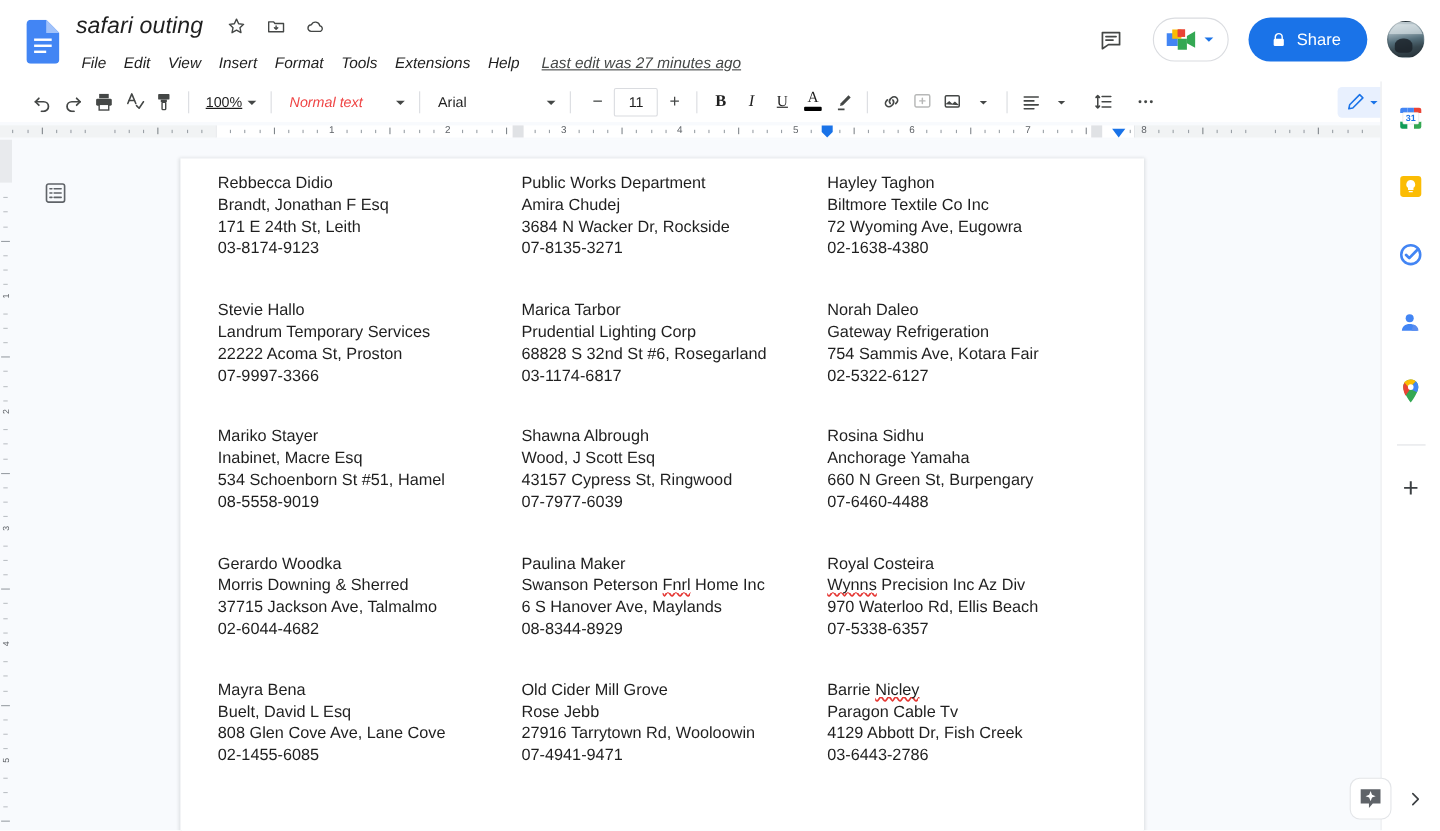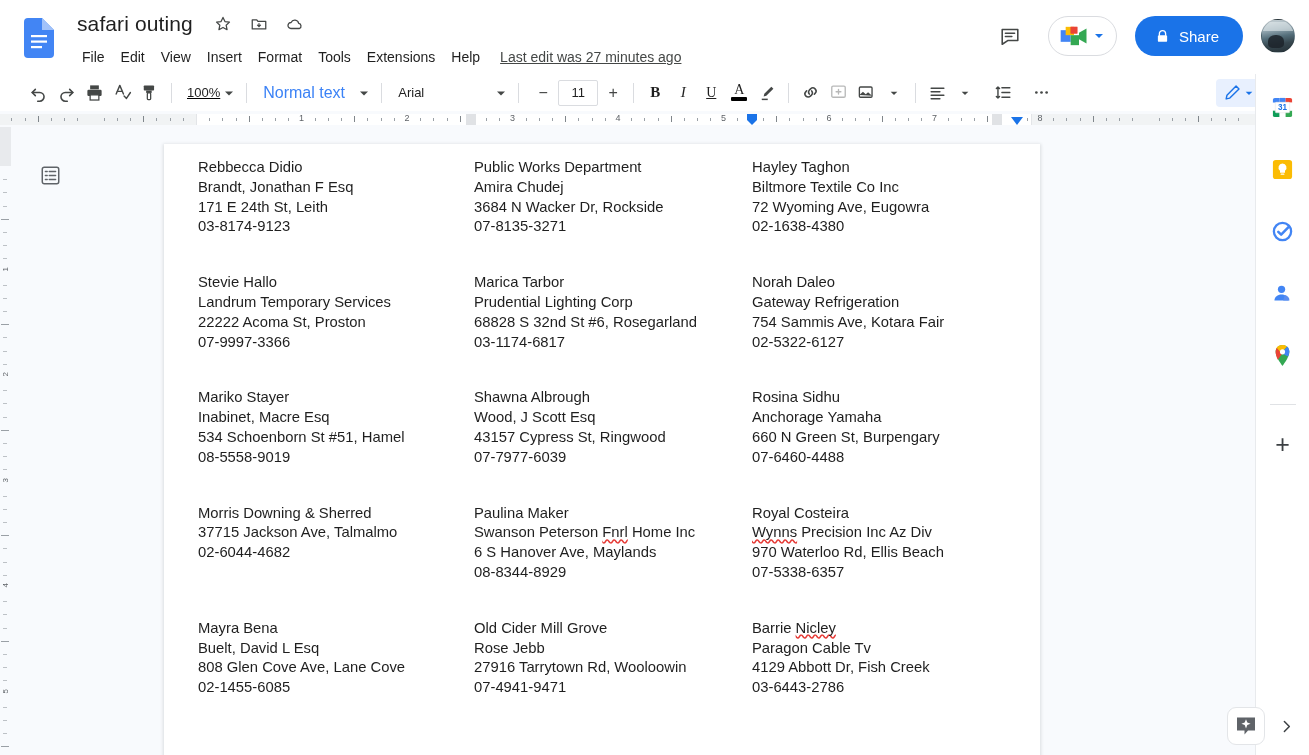--- a/index.html
+++ b/index.html
@@ -13,21 +13,21 @@
   .app { position: relative; width: 1309px; height: 755px; background:#fff; }
 
   
   .topbar { position:absolute; left:0; top:0; width:1309px; height:74px; background:#fff; }
   .docs-logo {
     position:absolute; left:22px; top:16px; width:34px; height:44px;
     display:flex; align-items:center; justify-content:center;
   }
   .docs-logo svg { display:block; }
 
-  .title-block { position:absolute; left:74px; top:6px; }
+  .title-block { position:absolute; left:66px; top:6px;font-style:italic; }
   .doc-title-row { display:flex; align-items:center; height:36px; }
   .doc-title {
     font-size:21px; color:#1f1f1f; letter-spacing:.1px;
     padding:1px 3px; border-radius:3px; white-space:nowrap;
   }
   .title-icons { display:flex; align-items:center; gap:14px; margin-left:16px; }
   .ticon { width:22px; height:22px; display:flex; align-items:center; justify-content:center; cursor:pointer; border-radius:50%; }
   .ticon svg { display:block; }
 
   .menubar { display:flex; align-items:center; height:26px; margin-top:2px; gap:0px; }
@@ -74,21 +74,21 @@
         border-radius:4px; cursor:pointer; color:#444746; }
   .tb.disabled { opacity:.38; cursor:default; }
   .sep { width:1px; height:20px; background:#dadce0; margin:0 7px; }
 
   .zoomsel { display:flex; align-items:center; gap:3px; padding:0 4px 0 8px; height:28px;
              border-radius:4px; cursor:pointer;text-decoration:underline; }
   .zoomsel .lbl { font-size:13px; color:#1f1f1f; }
 
   .stylesel { display:flex; align-items:center; justify-content:space-between; width:120px;
               height:28px; padding:0 4px 0 9px; border-radius:4px; cursor:pointer; }
-  .stylesel .lbl { font-size:16px; color:#3b82f6; }
+  .stylesel .lbl { font-size:13px; color:#ef4444;font-style:italic; }
 
   .fontsel { display:flex; align-items:center; justify-content:space-between; width:122px;
              height:28px; padding:0 4px 0 9px; border-radius:4px; cursor:pointer; }
   .fontsel .lbl { font-size:13px; color:#1f1f1f; }
 
   .fsize { display:flex; align-items:center; margin-left:4px; }
   .fsize .minus,.fsize .plus {
     width:26px; height:26px; display:flex; align-items:center; justify-content:center;
     border-radius:50%; cursor:pointer; color:#444746; font-size:16px;
   }
@@ -658,20 +658,21 @@
               <div>43157 Cypress St, Ringwood</div>
               <div>07-7977-6039</div>
             </div>
             <div class="addr">
               <div>Rosina Sidhu</div>
               <div>Anchorage Yamaha</div>
               <div>660 N Green St, Burpengary</div>
               <div>07-6460-4488</div>
             </div>
             <div class="addr">
+              <div>Gerardo Woodka</div>
               <div>Morris Downing &amp; Sherred</div>
               <div>37715 Jackson Ave, Talmalmo</div>
               <div>02-6044-4682</div>
             </div>
             <div class="addr">
               <div>Paulina Maker</div>
               <div>Swanson Peterson <span class="misspell">Fnrl</span> Home Inc</div>
               <div>6 S Hanover Ave, Maylands</div>
               <div>08-8344-8929</div>
             </div>

